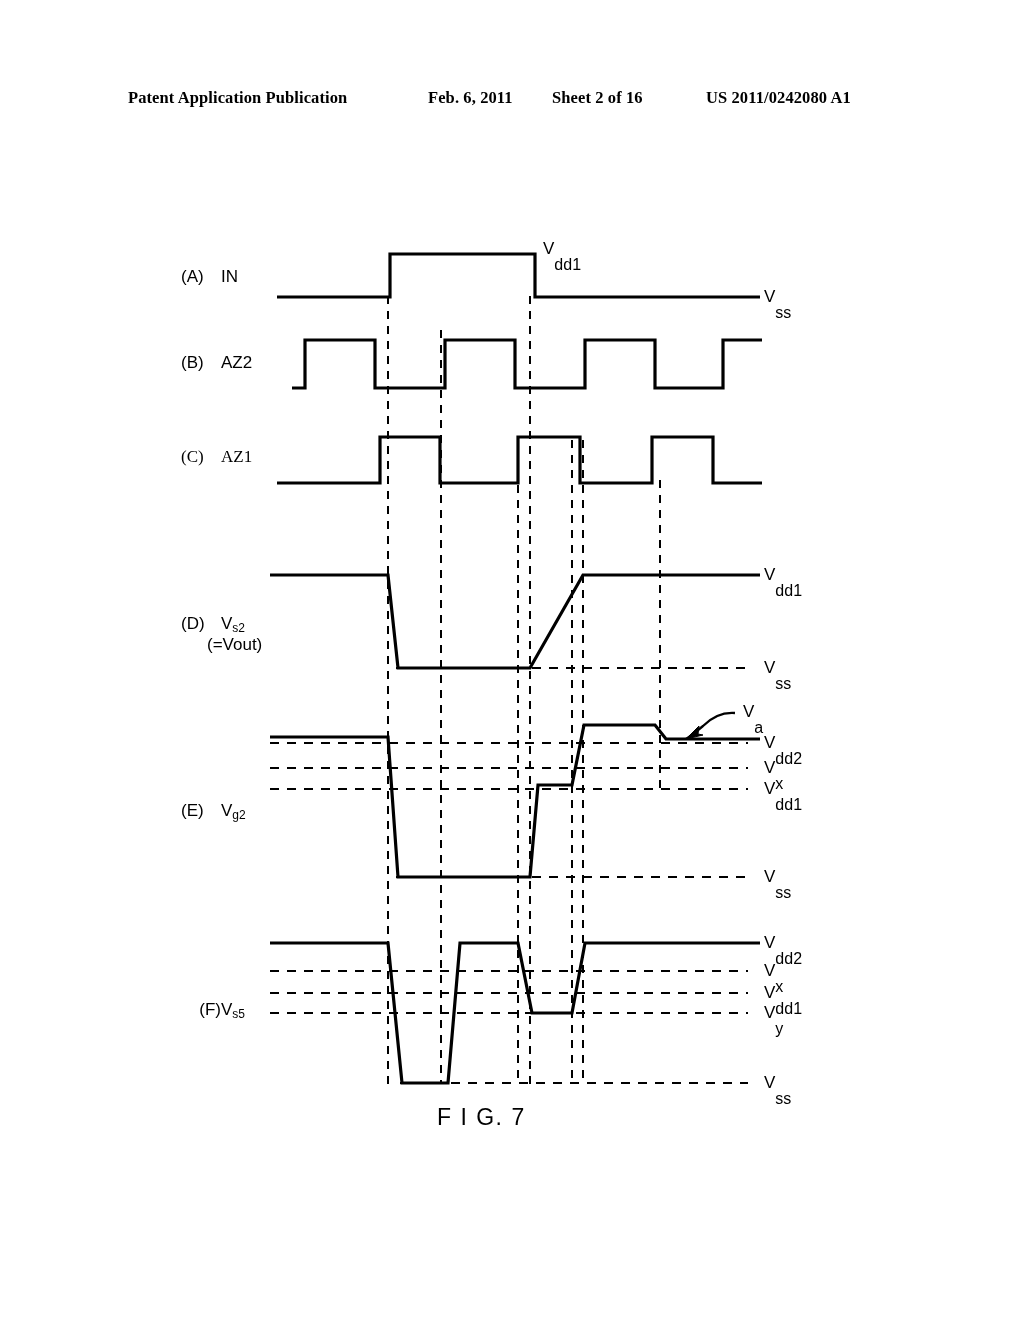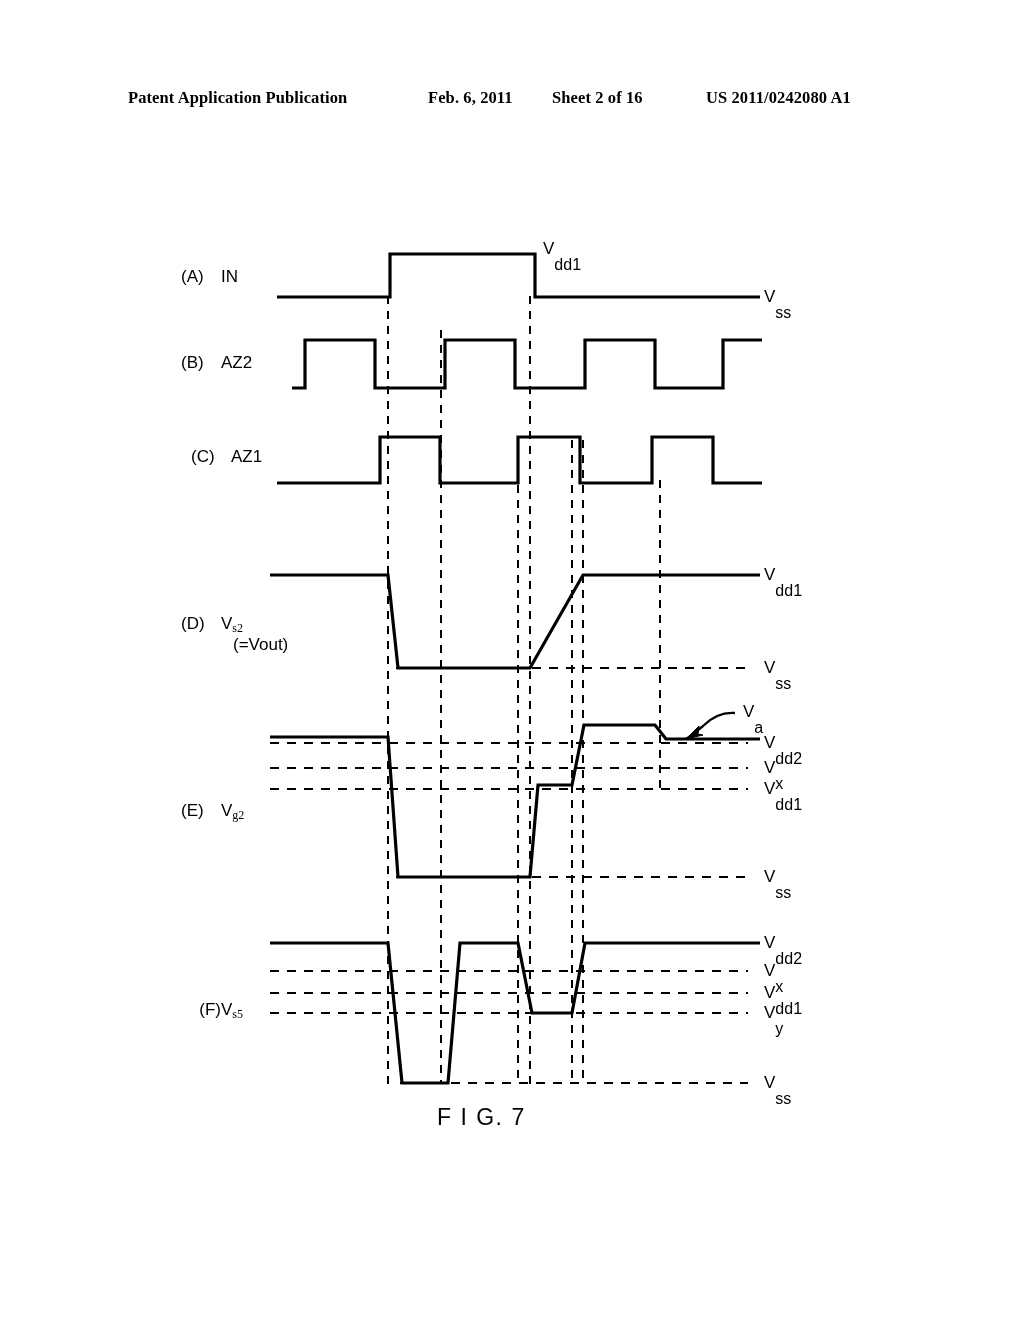--- a/index.html
+++ b/index.html
@@ -52,21 +52,20 @@
     font-family: "Liberation Sans", sans-serif;
     font-size: 17px;
     white-space: nowrap;
     line-height: 1.15;
   }
   .fig-label .sub {
     font-size: 12px;
     vertical-align: baseline;
     position: relative;
     top: 3px;
-    font-family: Liberation Serif, serif;
   }
   .row-tag {
     display: inline-block;
     min-width: 40px;
   }
   .lvl-label {
     position: absolute;
     font-family: "Liberation Sans", sans-serif;
     font-size: 17px;
     white-space: nowrap;
@@ -150,29 +149,29 @@
   </svg>
 
   <div class="fig-label" style="left:181px; top:267px;">
     <span class="row-tag">(A)</span><span>IN</span>
   </div>
 
   <div class="fig-label" style="left:181px; top:353px;">
     <span class="row-tag">(B)</span><span>AZ2</span>
   </div>
 
-  <div class="fig-label" style="left:191px; top:447px;">
+  <div class="fig-label" style="left:181px; top:447px;font-family:Liberation Serif, serif;">
     <span class="row-tag">(C)</span><span>AZ1</span>
   </div>
 
   <div class="fig-label" style="left:181px; top:614px;">
     <div>
       <span class="row-tag">(D)</span><span>V</span><span class="sub">s2</span>
     </div>
-    <div style="margin-left:52px; margin-top:1px;">
+    <div style="margin-left:26px; margin-top:1px;">
       <span>(=Vout)</span>
     </div>
   </div>
 
   <div class="fig-label" style="left:181px; top:801px;">
     <span class="row-tag">(E)</span><span>V</span><span class="sub">g2</span>
   </div>
 
   <div class="fig-label" style="left:181px; top:1000px;text-align:right;">
     <span class="row-tag">(F)</span><span>V</span><span class="sub">s5</span>

